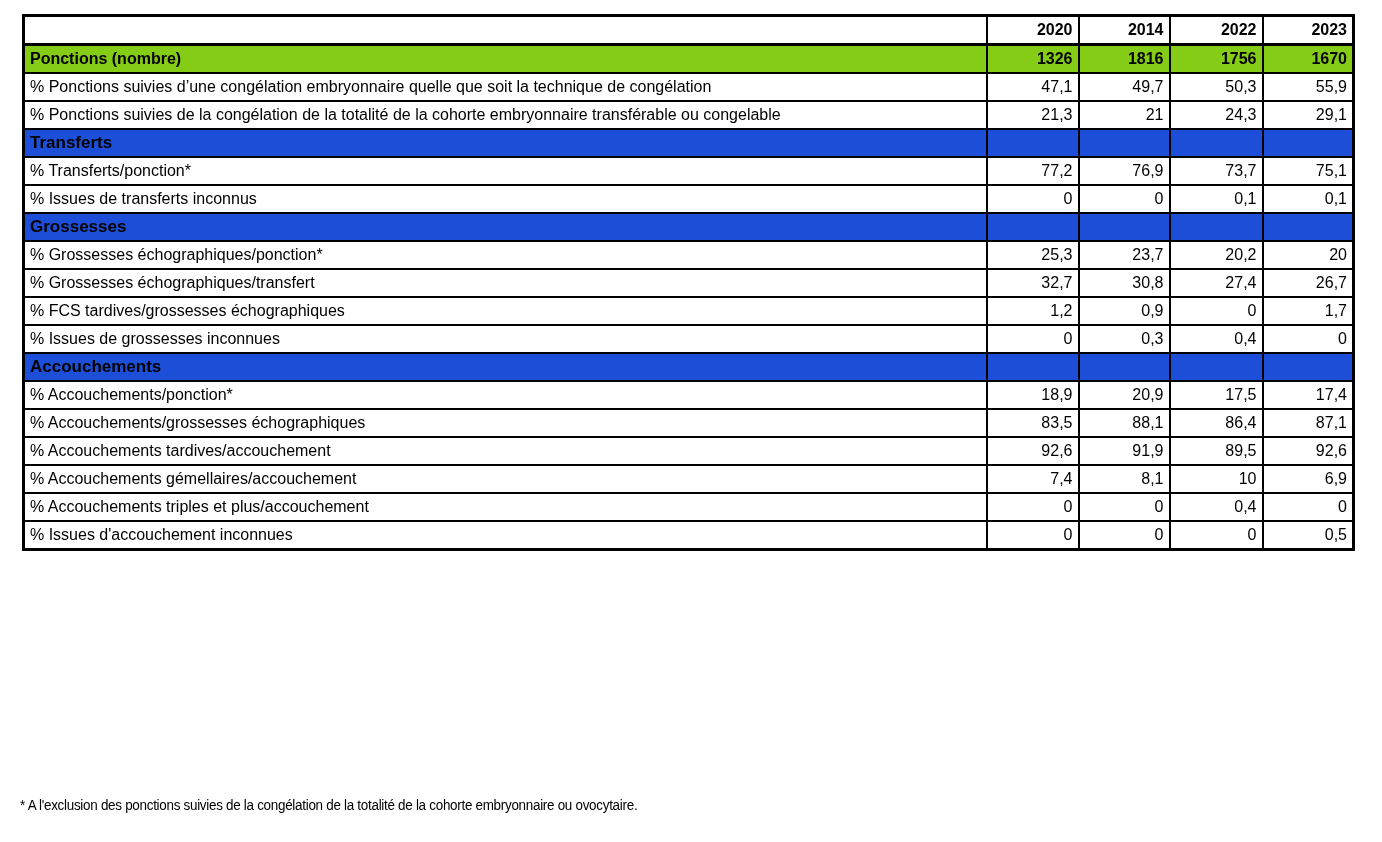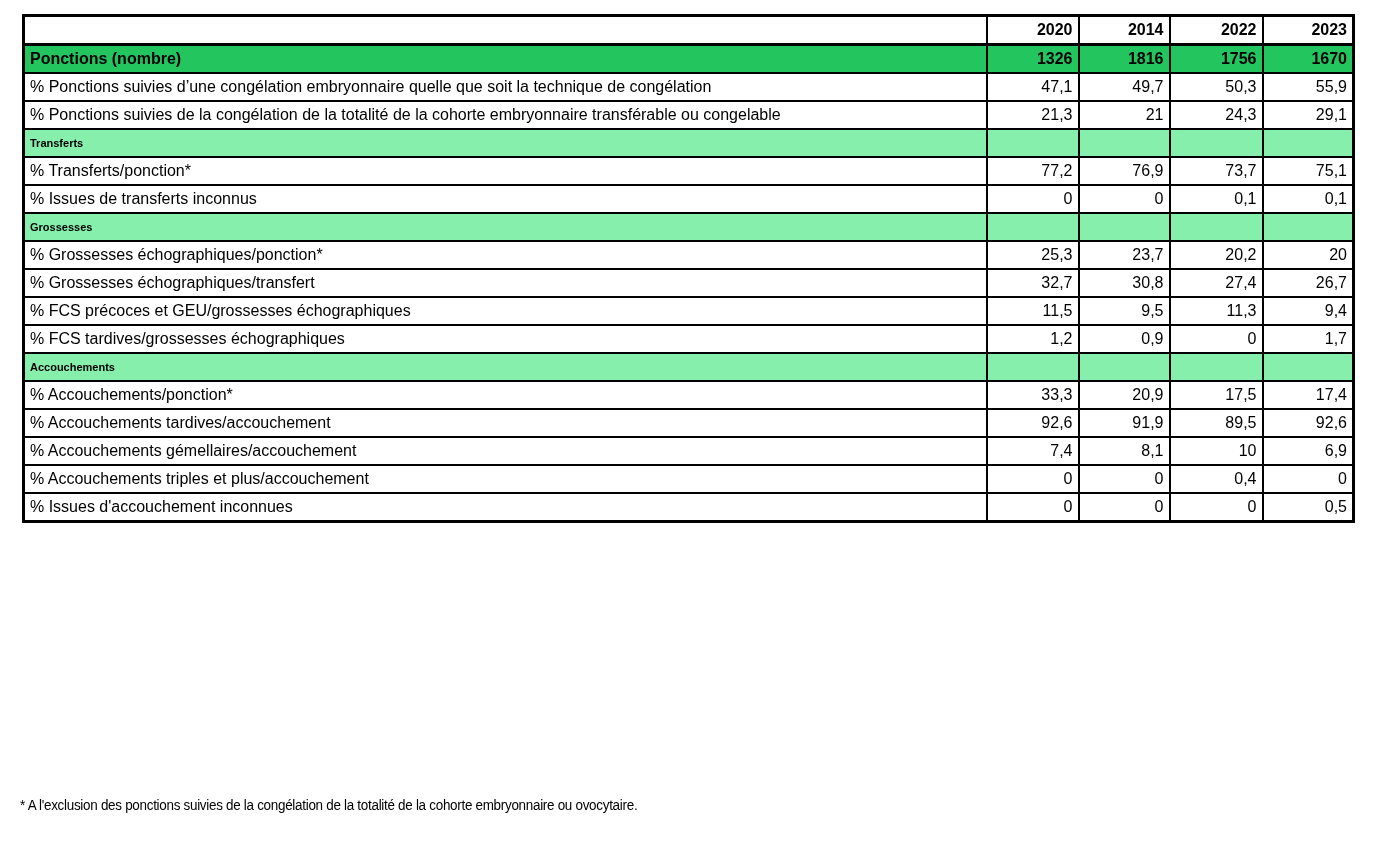--- a/index.html
+++ b/index.html
@@ -42,27 +42,27 @@
   }
   th.corner-cell { background: #ffffff; }
   th.year-cell {
     text-align: right;
     font-weight: bold;
     background: #ffffff;
   }
   td.label-cell { text-align: left; }
   td.value-cell { text-align: right; }
   tr.total td {
-    background: #22c55e;
+    background: #84cc16;
     font-weight: bold;
   }
   tr.section td {
-    background: #86efac;
+    background: #1d4ed8;
     font-weight: bold;
-    font-size: 11px;
+    font-size: 17px;
   }
   tr.metric td { background: #ffffff; font-weight: normal; }
   .footnote {
     position: absolute;
     left: 20px;
     top: 797px;
     font-size: 14px;
     letter-spacing: -0.3px;
     transform: scaleX(0.96);
     transform-origin: left center;
@@ -149,46 +149,53 @@
           <td class="value-cell">20</td>
         </tr>
         <tr class="metric">
           <td class="label-cell">% Grossesses échographiques/transfert</td>
           <td class="value-cell">32,7</td>
           <td class="value-cell">30,8</td>
           <td class="value-cell">27,4</td>
           <td class="value-cell">26,7</td>
         </tr>
         <tr class="metric">
-          <td class="label-cell">% FCS précoces et GEU/grossesses échographiques</td>
-          <td class="value-cell">11,5</td>
-          <td class="value-cell">9,5</td>
-          <td class="value-cell">11,3</td>
-          <td class="value-cell">9,4</td>
-        </tr>
-        <tr class="metric">
           <td class="label-cell">% FCS tardives/grossesses échographiques</td>
           <td class="value-cell">1,2</td>
           <td class="value-cell">0,9</td>
           <td class="value-cell">0</td>
           <td class="value-cell">1,7</td>
         </tr>
+        <tr class="metric">
+          <td class="label-cell">% Issues de grossesses inconnues</td>
+          <td class="value-cell">0</td>
+          <td class="value-cell">0,3</td>
+          <td class="value-cell">0,4</td>
+          <td class="value-cell">0</td>
+        </tr>
         <tr class="section">
           <td class="label-cell">Accouchements</td>
           <td class="value-cell"></td>
           <td class="value-cell"></td>
           <td class="value-cell"></td>
           <td class="value-cell"></td>
         </tr>
         <tr class="metric">
           <td class="label-cell">% Accouchements/ponction*</td>
-          <td class="value-cell">33,3</td>
+          <td class="value-cell">18,9</td>
           <td class="value-cell">20,9</td>
           <td class="value-cell">17,5</td>
           <td class="value-cell">17,4</td>
+        </tr>
+        <tr class="metric">
+          <td class="label-cell">% Accouchements/grossesses échographiques</td>
+          <td class="value-cell">83,5</td>
+          <td class="value-cell">88,1</td>
+          <td class="value-cell">86,4</td>
+          <td class="value-cell">87,1</td>
         </tr>
         <tr class="metric">
           <td class="label-cell">% Accouchements tardives/accouchement</td>
           <td class="value-cell">92,6</td>
           <td class="value-cell">91,9</td>
           <td class="value-cell">89,5</td>
           <td class="value-cell">92,6</td>
         </tr>
         <tr class="metric">
           <td class="label-cell">% Accouchements gémellaires/accouchement</td>

